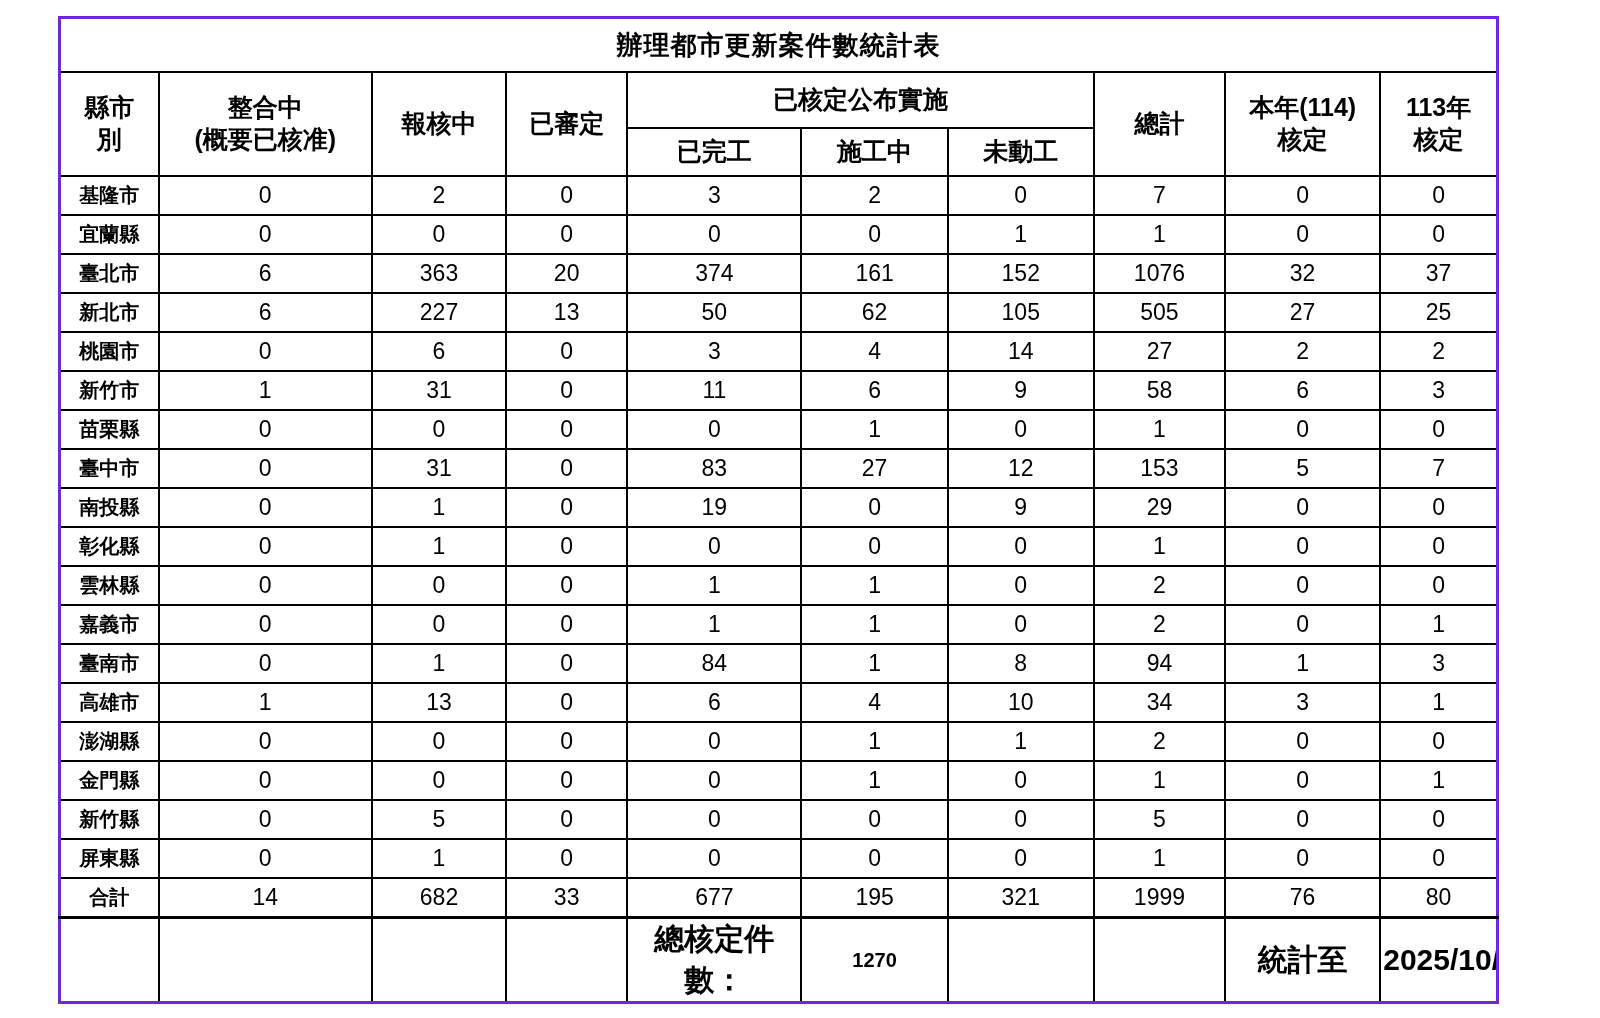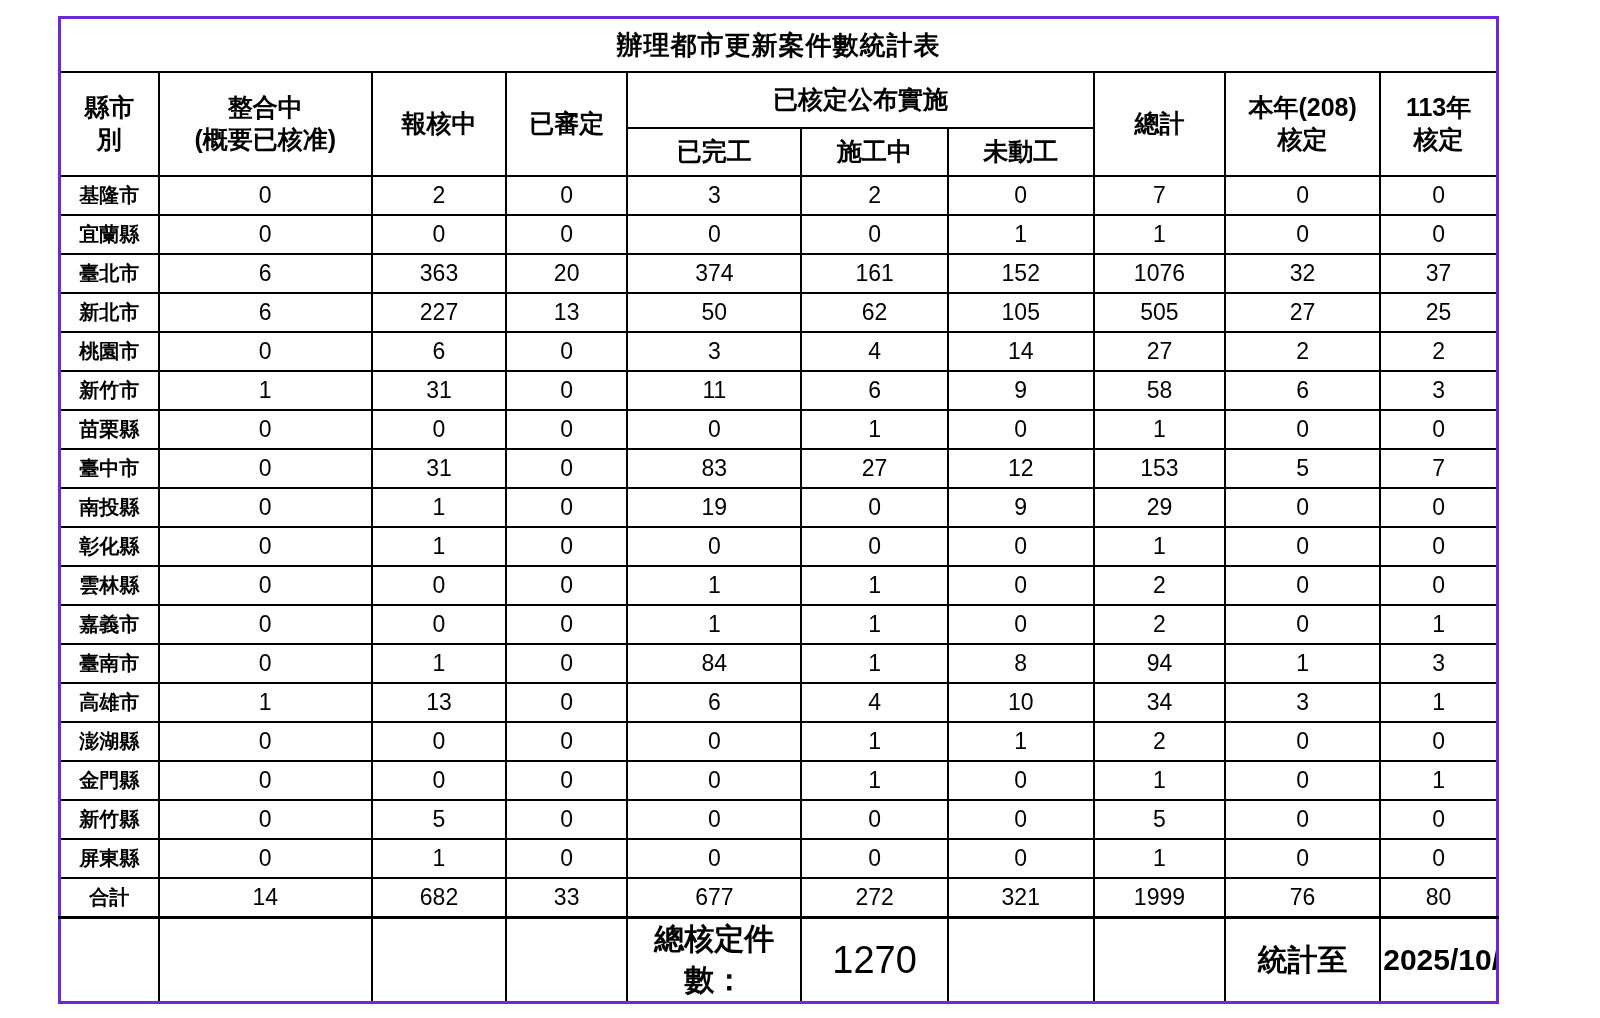--- a/index.html
+++ b/index.html
@@ -52,22 +52,22 @@
     font-weight: bold;
   }
   tbody.bottom tr.totals-row td { height: 40px; }
   tbody.bottom tr.grand-row td {
     height: 52px;
     border-top: 3px solid #000;
     font-size: 30px;
     font-weight: bold;
   }
   tbody.bottom tr.grand-row td.grand-value-cell {
-    font-size: 38px;
-    font-weight: normal;
+    font-size: 20px;
+    font-weight: bold;
   }
 </style>
 </head>
 <body>
 
 <div class="sheet">
   <table class="stat-table">
     <colgroup>
       <col style="width:99px">
       <col style="width:213px">
@@ -86,21 +86,21 @@
       </tr>
       <tr class="hdr1">
         <th rowspan="2">縣市
 別</th>
         <th rowspan="2">整合中
 (概要已核准)</th>
         <th rowspan="2">報核中</th>
         <th rowspan="2">已審定</th>
         <th colspan="3">已核定公布實施</th>
         <th rowspan="2">總計</th>
-        <th rowspan="2">本年(208)
+        <th rowspan="2">本年(114)
 核定</th>
         <th rowspan="2">113年
 核定</th>
       </tr>
       <tr class="hdr2">
         <th>已完工</th>
         <th>施工中</th>
         <th>未動工</th>
       </tr>
     </thead>
@@ -322,21 +322,21 @@
     <td>0</td>
   </tr>
       </tbody>
     <tbody class="bottom">
       <tr class="totals-row">
         <td class="county-cell">合計</td>
         <td>14</td>
         <td>682</td>
         <td>33</td>
         <td>677</td>
-        <td>272</td>
+        <td>195</td>
         <td>321</td>
         <td>1999</td>
         <td>76</td>
         <td>80</td>
       </tr>
       <tr class="grand-row">
         <td></td>
         <td></td>
         <td></td>
         <td></td>

